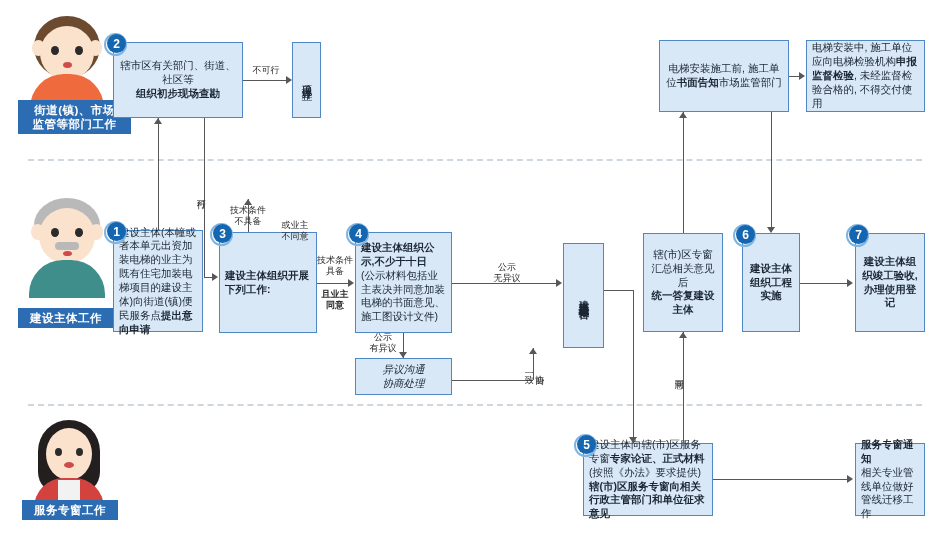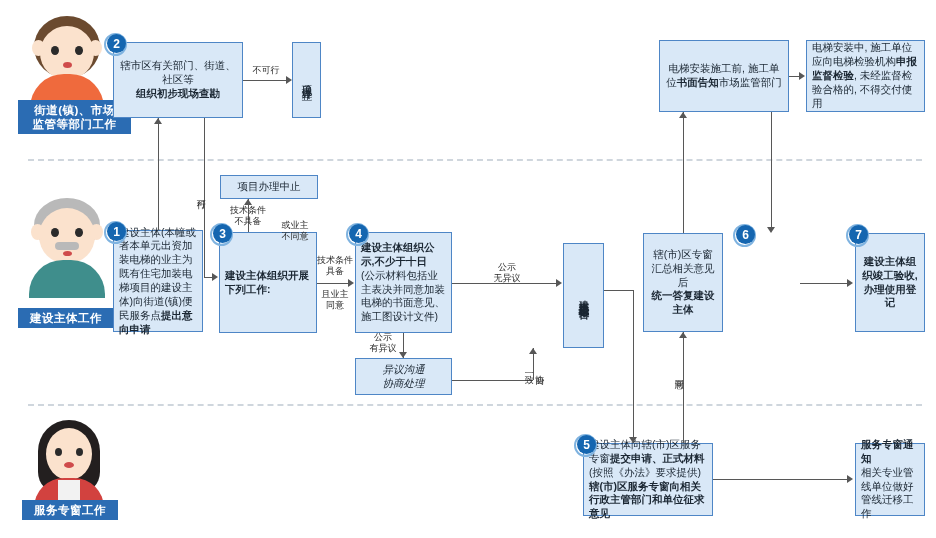--- a/index.html
+++ b/index.html
@@ -180,23 +180,20 @@
       <span>电梯安装施工前, 施工单位</span><span class="b">书面告知</span><span>市场监管部门</span>
     </div>
   </div>
 
   <div class="box left" style="left:806px;top:40px;width:119px;height:72px;">
     <div class="inner">
       <span>电梯安装中, 施工单位应向电梯检验机构</span><span class="b">申报监督检验</span><span>, 未经监督检验合格的, 不得交付使用</span>
     </div>
   </div>
 
-  <div class="box" style="left:220px;top:175px;width:98px;height:24px;">
-    <div class="inner">项目办理中止</div>
-  </div>
 
   <div class="box left" style="left:113px;top:230px;width:90px;height:102px;">
     <div class="inner">
       <span>建设主体(本幢或者本单元出资加装电梯的业主为既有住宅加装电梯项目的建设主体)向街道(镇)便民服务点</span><span class="b">提出意向申请</span>
     </div>
   </div>
   <div class="badge" style="left:104px;top:221px;">
     <div class="ring"></div>
       <div class="dot">1</div>
   </div>
@@ -233,36 +230,39 @@
     </div>
   </div>
 
   <div class="box" style="left:643px;top:233px;width:80px;height:99px;">
     <div class="inner">
       <div>辖(市)区专窗汇总相关意见后</div>
       <div class="b">统一答复建设主体</div>
     </div>
   </div>
 
+  <div class="box" style="left:742px;top:233px;width:58px;height:99px;">
+    <div class="inner b">建设主体组织工程实施</div>
+  </div>
   <div class="badge" style="left:733px;top:224px;">
     <div class="ring"></div>
       <div class="dot">6</div>
   </div>
 
   <div class="box" style="left:855px;top:233px;width:70px;height:99px;">
     <div class="inner b">建设主体组织竣工验收,办理使用登记</div>
   </div>
   <div class="badge" style="left:846px;top:224px;">
     <div class="ring"></div>
       <div class="dot">7</div>
   </div>
 
   <div class="box left" style="left:583px;top:443px;width:130px;height:73px;">
     <div class="inner">
-      <span>建设主体向辖(市)区服务专窗</span><span class="b">提交申请、正式材料</span><span>(按照《办法》要求提供)</span><span class="b">辖(市)区服务专窗向相关行政主管部门和单位征求意见</span>
+      <span>建设主体向辖(市)区服务专窗</span><span class="b">专家论证、正式材料</span><span>(按照《办法》要求提供)</span><span class="b">辖(市)区服务专窗向相关行政主管部门和单位征求意见</span>
     </div>
   </div>
   <div class="badge" style="left:574px;top:434px;">
     <div class="ring"></div>
       <div class="dot">5</div>
   </div>
 
   <div class="box left" style="left:855px;top:443px;width:70px;height:73px;">
     <div class="inner">
       <div class="b">服务专窗通知</div>
@@ -286,21 +286,21 @@
   <div class="arrow arr-u" style="left:244px;top:199px;"></div>
   <div class="elabel" style="left:222px;top:205px;width:52px;">技术条件
 不具备</div>
   <div class="elabel" style="left:272px;top:220px;width:46px;">或业主
 不同意</div>
 
   <div class="ln lnh" style="left:317px;top:283px;width:32px;"></div>
   <div class="arrow arr-r" style="left:348px;top:279px;"></div>
   <div class="elabel" style="left:316px;top:255px;width:38px;">技术条件
 具备</div>
-  <div class="elabel" style="left:316px;top:289px;width:38px;">且业主
+  <div class="elabel" style="left:316px;top:289px;width:38px;font-weight:bold;">且业主
 同意</div>
 
   <div class="ln lnv" style="left:403px;top:333px;height:25px;"></div>
   <div class="arrow arr-d" style="left:399px;top:352px;"></div>
   <div class="elabel" style="left:364px;top:332px;width:38px;">公示
 有异议</div>
 
   <div class="ln lnh" style="left:452px;top:283px;width:105px;"></div>
   <div class="arrow arr-r" style="left:556px;top:279px;"></div>
   <div class="elabel" style="left:484px;top:262px;width:46px;">公示

